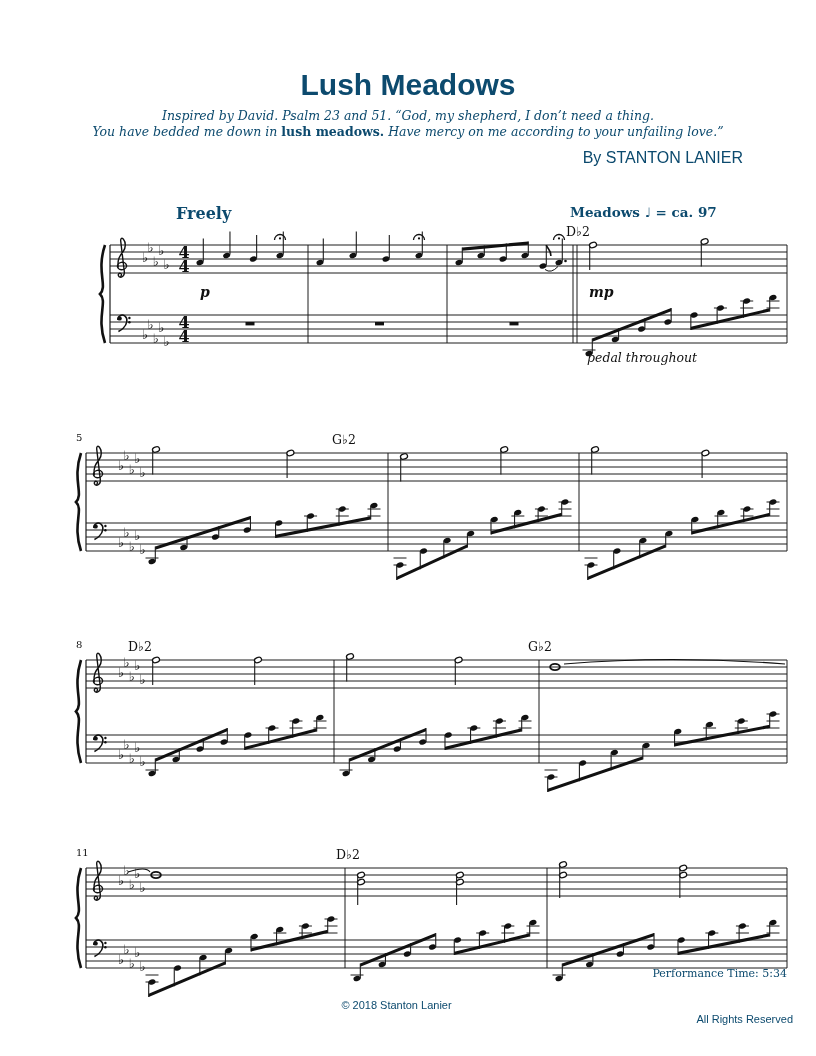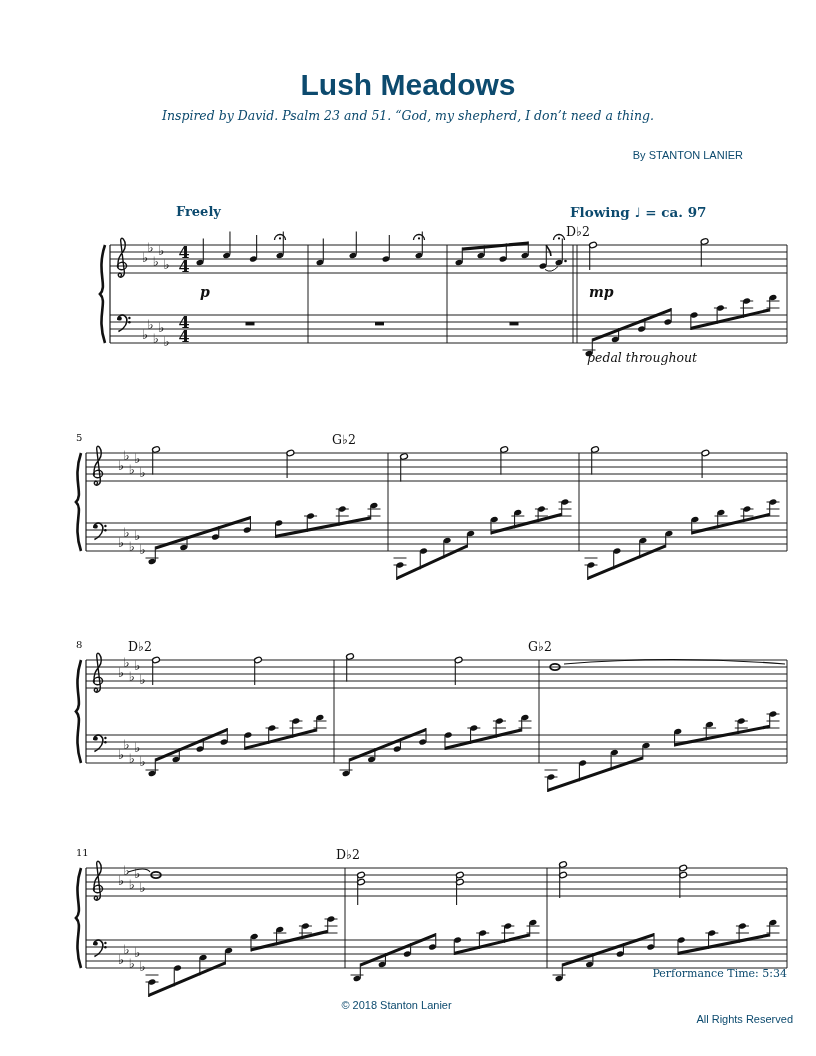--- a/index.html
+++ b/index.html
@@ -5,22 +5,22 @@
   html,body{margin:0;padding:0;background:#e8e8e8;}
   .page{position:relative;width:816px;height:1056px;background:#ffffff;margin:0 auto;
         font-family:"DejaVu Serif", serif;color:#0c4a6e;overflow:hidden;}
   .title{position:absolute;top:68px;left:0;width:816px;text-align:center;
          font-family:"Liberation Sans", sans-serif;font-weight:bold;font-size:30px;}
   .subtitle{position:absolute;left:0;width:816px;text-align:center;
             font-family:"DejaVu Serif", serif;font-style:italic;font-size:12.5px;}
   .subtitle b{font-style:normal;font-weight:bold;}
   .sub1{top:108px;} .sub2{top:124px;}
   .composer{position:absolute;top:149px;right:73px;
-            font-family:"Liberation Sans", sans-serif;font-size:11px;}
-  .tempo-left{position:absolute;top:204px;left:176px;font-weight:bold;font-size:13px;}
+            font-family:"Liberation Sans", sans-serif;font-size:16px;}
+  .tempo-left{position:absolute;top:204px;left:176px;font-weight:bold;font-size:16px;}
   .tempo-right{position:absolute;top:204px;left:570px;font-weight:bold;font-size:13.5px;}
   .tempo-right .nq{font-family:"DejaVu Sans", sans-serif;font-weight:bold;font-size:13px;}
   .sysvg{position:absolute;left:70px;}
   .perftime{position:absolute;top:967px;right:29px;font-size:11px;font-family:"DejaVu Serif", serif;}
   .footer{position:absolute;left:0;width:793px;text-align:center;
           font-family:"Liberation Sans", sans-serif;font-size:11px;}
   .f1{top:999px;} .f2{top:1013px;text-align:right;}
   
   text{fill:#111;}
   .flat{font-family:"DejaVu Sans", sans-serif;font-size:13px;}
@@ -44,24 +44,25 @@
       <path d="M0.8,5 C0.6,0.8 4.8,-1.3 8,1.1 C11.2,3.5 10.2,9.3 6.2,13.2 C4.6,14.7 3,15.7 1.4,16.5" fill="none" stroke="#111" stroke-width="1.5"></path>
       <circle cx="12.4" cy="3" r="1.2" fill="#111"></circle>
       <circle cx="12.4" cy="7.2" r="1.2" fill="#111"></circle>
     </g>
   </defs>
 </svg>
 
 <div class="page">
   <div class="title">Lush Meadows</div>
   <div class="subtitle sub1">Inspired by David. Psalm 23 and 51. “God, my shepherd, I don’t need a thing.</div>
+  <div class="subtitle sub2"><span>You have bedded me down in </span><b>lush meadows.</b><span> Have mercy on me according to your unfailing love.”</span></div>
   <div class="composer">By STANTON LANIER</div>
 
   <div class="tempo-left">Freely</div>
-  <div class="tempo-right"><span>Flowing </span><span class="nq">♩</span><span> = ca. 97</span></div>
+  <div class="tempo-right"><span>Meadows </span><span class="nq">♩</span><span> = ca. 97</span></div>
 
   <svg id="sys-0" class="sysvg" style="top:225px" width="746" height="175" viewBox="0 0 746 175">
       <g>
         <line x1="40" y1="20" x2="717" y2="20" stroke="#1c1c1c" stroke-width="1"></line>
         <line x1="40" y1="27" x2="717" y2="27" stroke="#1c1c1c" stroke-width="1"></line>
         <line x1="40" y1="34" x2="717" y2="34" stroke="#1c1c1c" stroke-width="1"></line>
         <line x1="40" y1="41" x2="717" y2="41" stroke="#1c1c1c" stroke-width="1"></line>
         <line x1="40" y1="48" x2="717" y2="48" stroke="#1c1c1c" stroke-width="1"></line>
         <line x1="40" y1="90" x2="717" y2="90" stroke="#1c1c1c" stroke-width="1"></line>
         <line x1="40" y1="97" x2="717" y2="97" stroke="#1c1c1c" stroke-width="1"></line>

